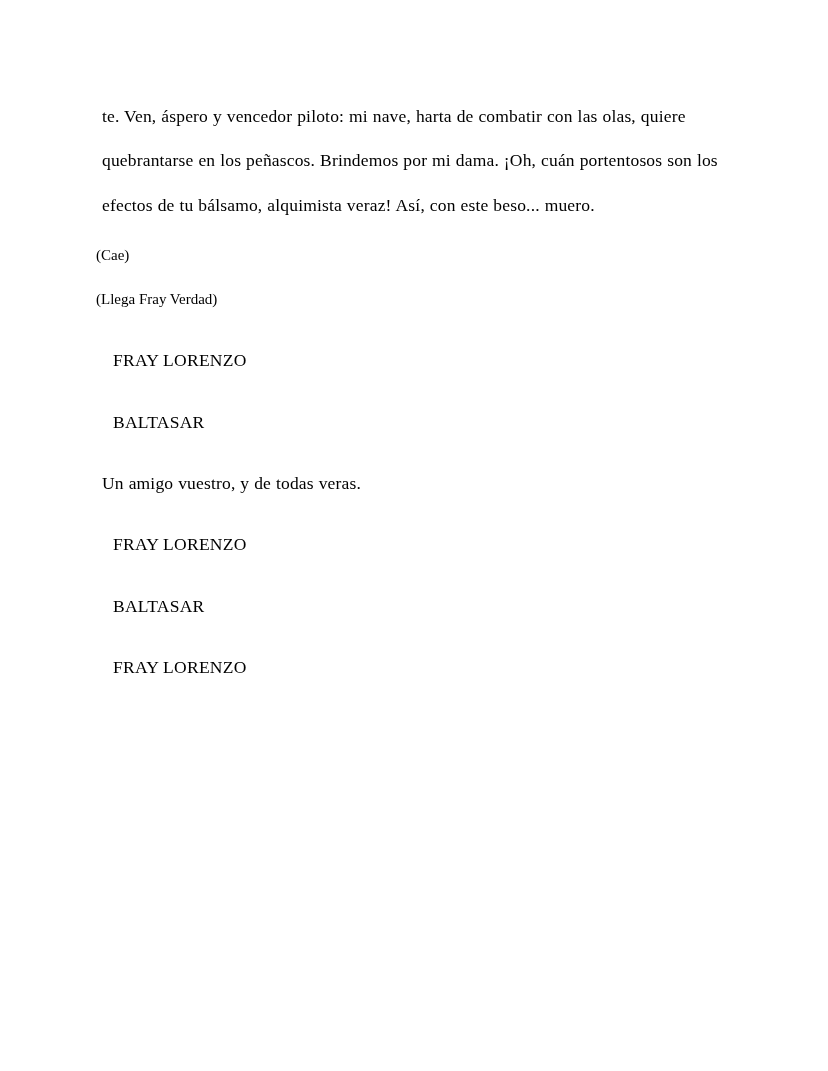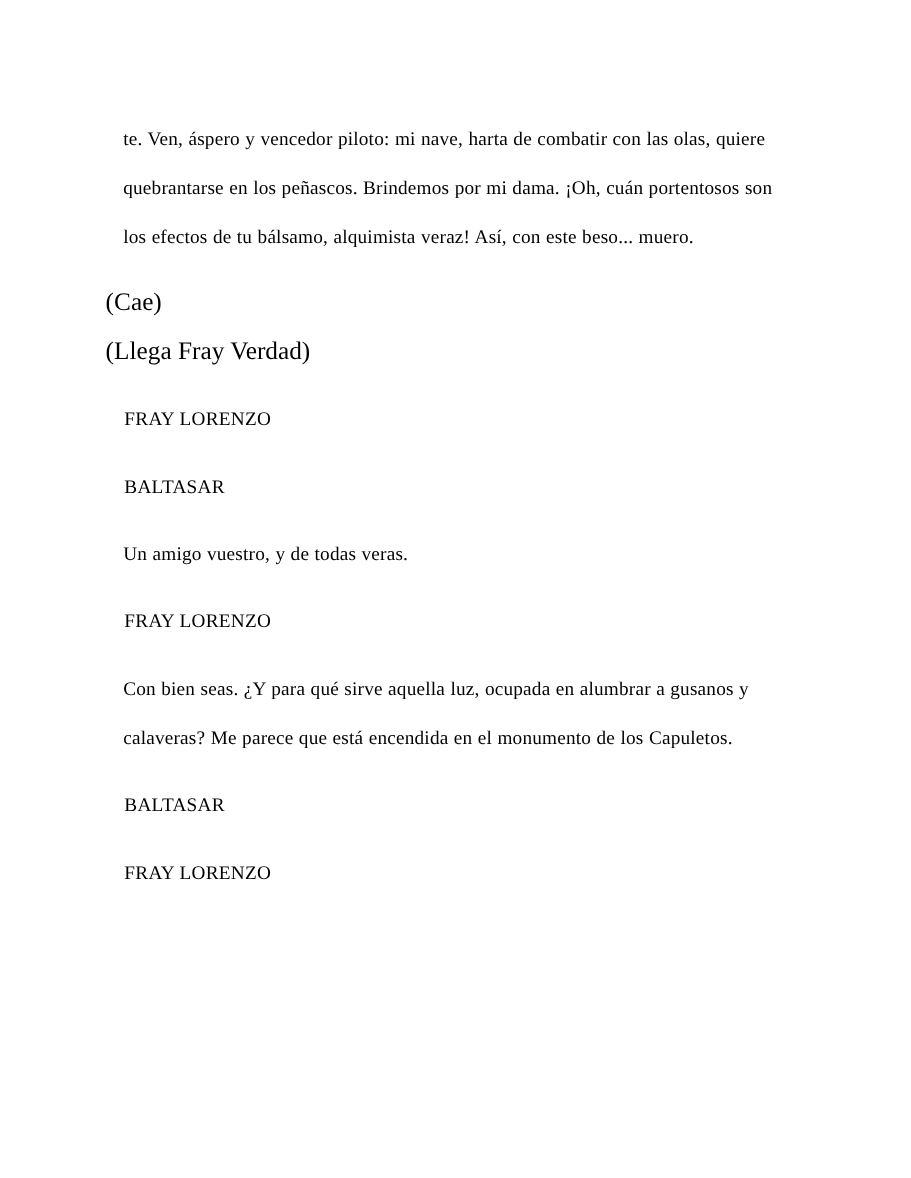--- a/index.html
+++ b/index.html
@@ -21,34 +21,34 @@
     background: #ffffff;
     box-sizing: border-box;
     padding: 88px 96px 40px 96px;
   }
   .doc-body {
     width: 100%;
   }
   .para {
     font-size: 17.5px;
     line-height: 44.3px;
-    margin: 16px;
+    margin: 6px;
     text-align: left;
     letter-spacing: 0.01em;
     word-spacing: 0.02em;
     white-space: pre-wrap;
   }
   .speaker {
     font-size: 17.5px;
     line-height: 44.3px;
     margin: 17px;
     letter-spacing: 0.015em;
   }
   .stage {
-    font-size: 23px;
+    font-size: 15px;
     line-height: 44.3px;
     margin: 0;
   }
 </style>
 </head>
 <body>
 
 <div class="page">
   <div class="doc-body">
 
@@ -60,21 +60,20 @@
 
     <p class="speaker">FRAY LORENZO</p>
 
 
     <p class="speaker">BALTASAR</p>
 
     <p class="para">Un amigo vuestro, y de todas veras.</p>
 
     <p class="speaker">FRAY LORENZO</p>
 
-    <p class="para">Con bien seas. ¿Y para qué sirve aquella luz, ocupada en alumbrar a gusanos y calaveras? Me parece que está encendida en el monumento de los Capuletos.</p>
 
     <p class="speaker">BALTASAR</p>
 
 
     <p class="speaker">FRAY LORENZO</p>
 
   </div>
 </div>
 
 </body></html>

